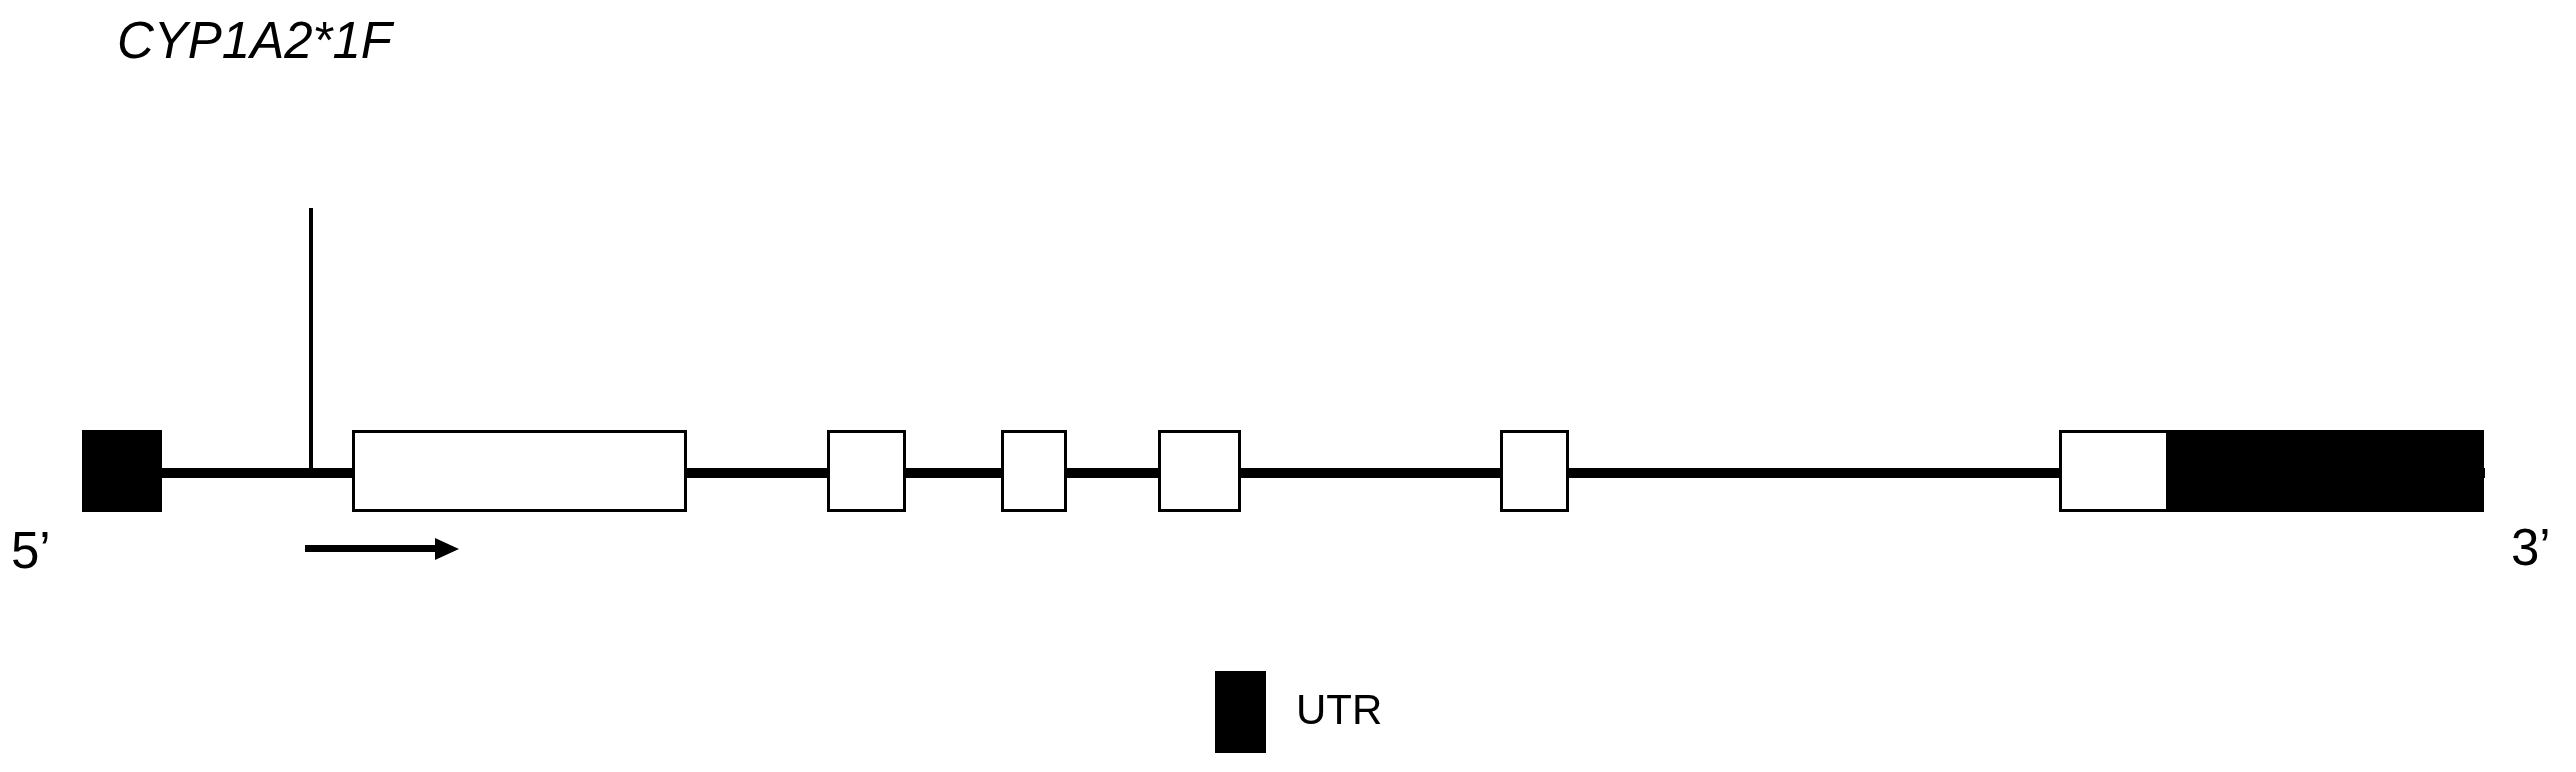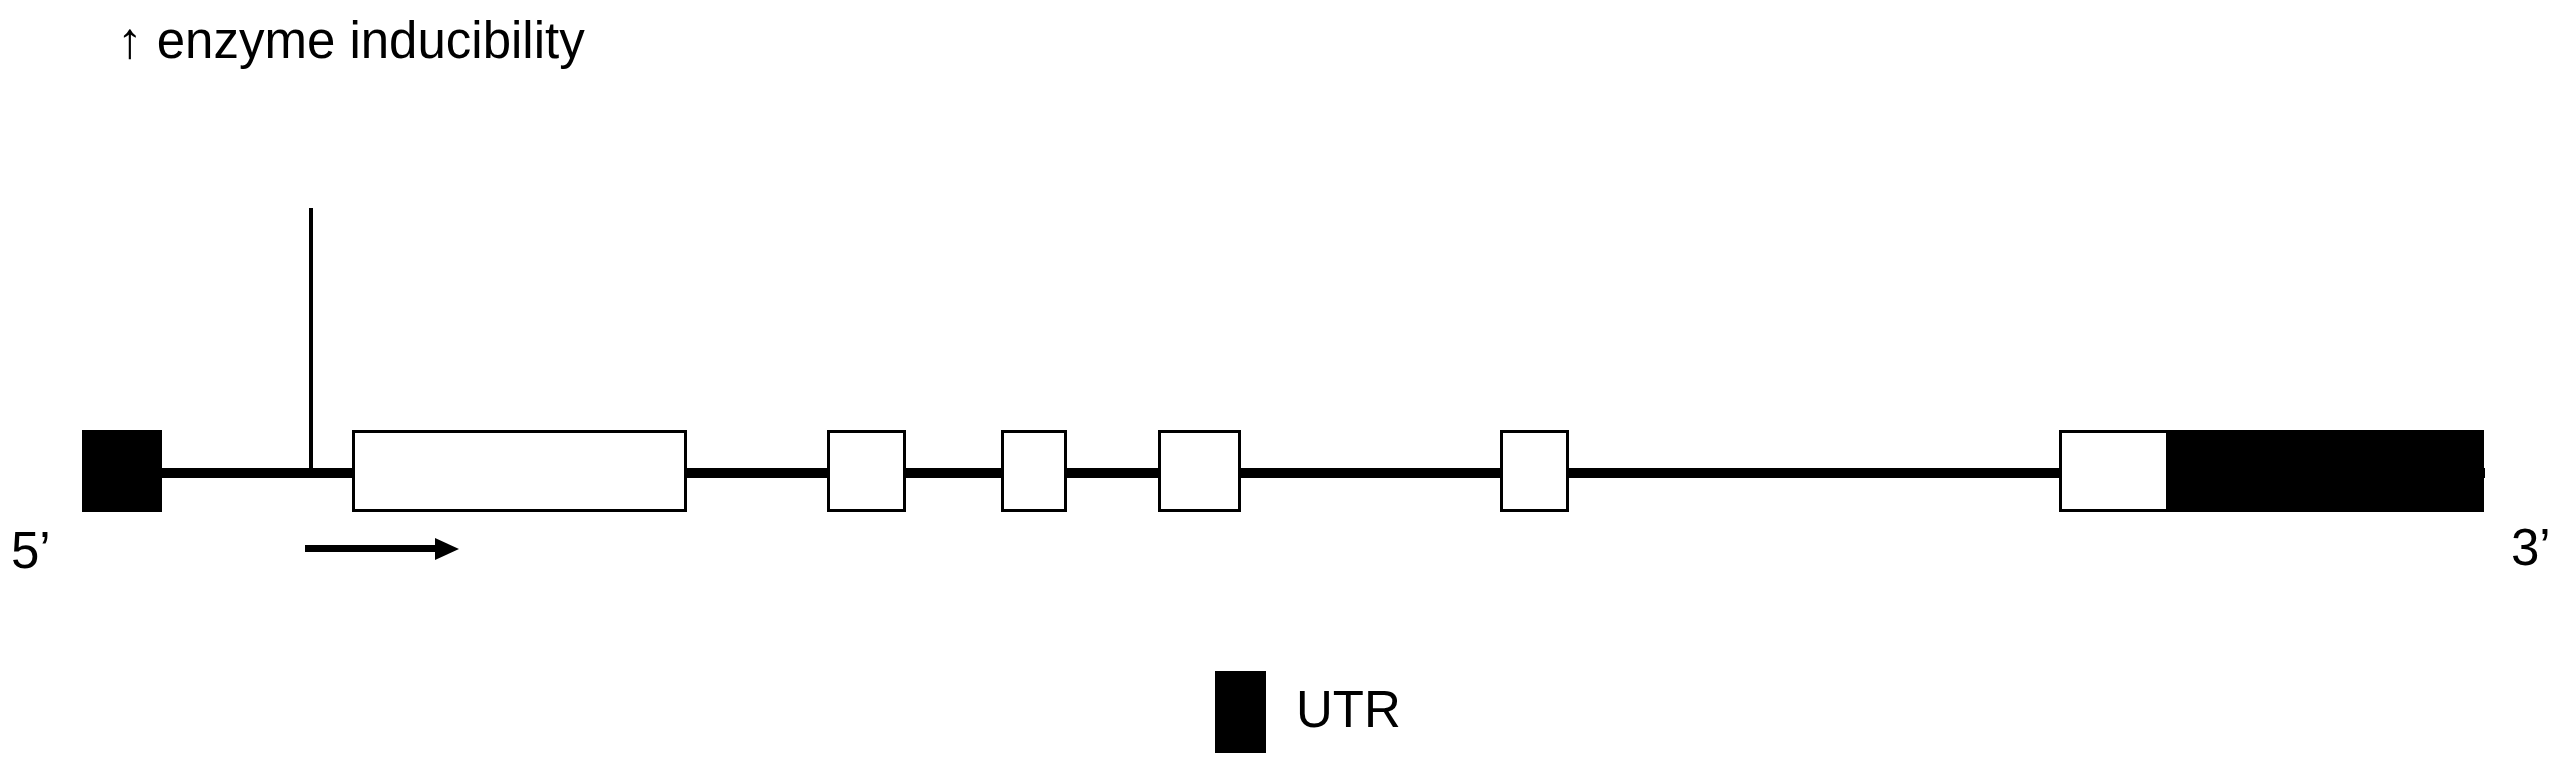--- a/index.html
+++ b/index.html
@@ -21,30 +21,30 @@
     white-space: nowrap;
   }
   .allele-line { font-style: italic; }
   .end-label {
     font-size: 51px;
     line-height: 61px;
     white-space: nowrap;
   }
   #five-prime-label { left: 11px;  top: 520px; }
   #three-prime-label{ left: 2511px; top: 517px; }
-  #legend-label { left: 1296px; top: 679px; font-size: 51px; line-height: 61px; }
+  #legend-label { left: 1296px; top: 679px; font-size: 42px; line-height: 61px; }
   .utr-box  { background: #000000; box-sizing: border-box; }
 </style>
 </head>
 <body>
 
 <div id="figure">
 
   <div id="annotation-block" class="abs">
-    <div>↑ enzyme inducibility</div>
+    <div class="allele-line">CYP1A2*1F</div>
   </div>
 
   <div id="gene-canvas" class="abs">
       <div style="position: absolute; left: 82px; top: 468px; width: 2403px; height: 9.7px; background: rgb(0, 0, 0);"></div>
       <div style="position: absolute; left: 309px; top: 208px; width: 3.7px; height: 265px; background: rgb(0, 0, 0);"></div>
       <div style="position: absolute; left: 82px; top: 430px; width: 80px; height: 82px; box-sizing: border-box; background: rgb(0, 0, 0);"></div>
       <div style="position: absolute; left: 352px; top: 430px; width: 335px; height: 82px; box-sizing: border-box; background: rgb(255, 255, 255); border: 3.7px solid rgb(0, 0, 0);"></div>
       <div style="position: absolute; left: 827px; top: 430px; width: 79px; height: 82px; box-sizing: border-box; background: rgb(255, 255, 255); border: 3.7px solid rgb(0, 0, 0);"></div>
       <div style="position: absolute; left: 1001px; top: 430px; width: 66px; height: 82px; box-sizing: border-box; background: rgb(255, 255, 255); border: 3.7px solid rgb(0, 0, 0);"></div>
       <div style="position: absolute; left: 1158px; top: 430px; width: 83px; height: 82px; box-sizing: border-box; background: rgb(255, 255, 255); border: 3.7px solid rgb(0, 0, 0);"></div>

